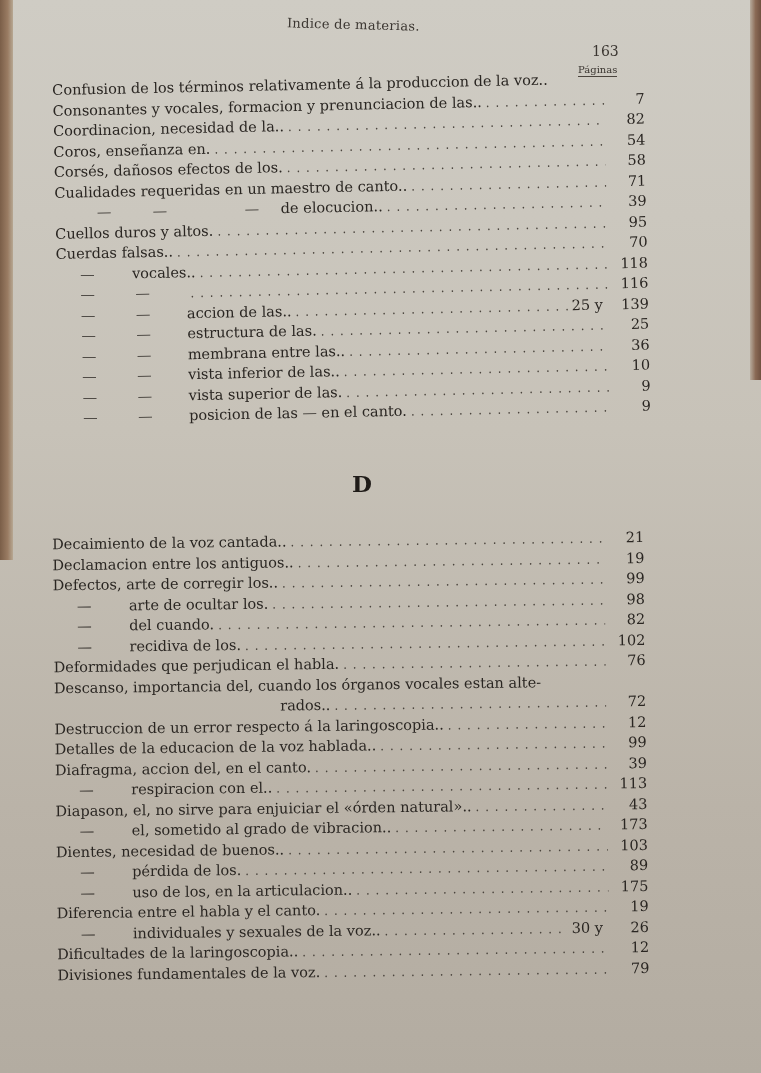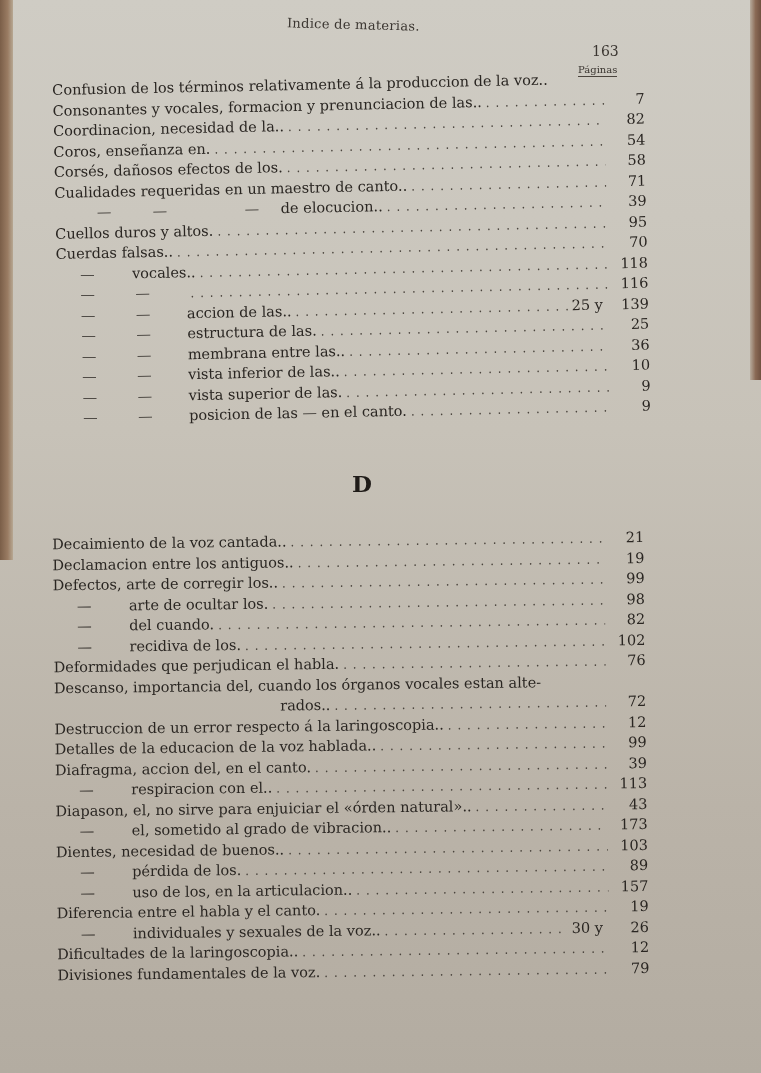--- a/index.html
+++ b/index.html
@@ -271,21 +271,21 @@
       <div class="row ind1">
         <span class="dash1" style="left: 24px;">—</span>
         <span class="label">pérdida de los.</span>
         <span class="leader"></span>
         <span class="pg">89</span>
       </div>
       <div class="row ind1">
         <span class="dash1" style="left: 24px;">—</span>
         <span class="label">uso de los, en la articulacion..</span>
         <span class="leader"></span>
-        <span class="pg">157</span>
+        <span class="pg">175</span>
       </div>
       <div class="row">
         <span class="label">Diferencia entre el habla y el canto.</span>
         <span class="leader"></span>
         <span class="pg">19</span>
       </div>
       <div class="row ind1">
         <span class="dash1" style="left: 24px;">—</span>
         <span class="label">individuales y sexuales de la voz..</span>
         <span class="leader"></span>

